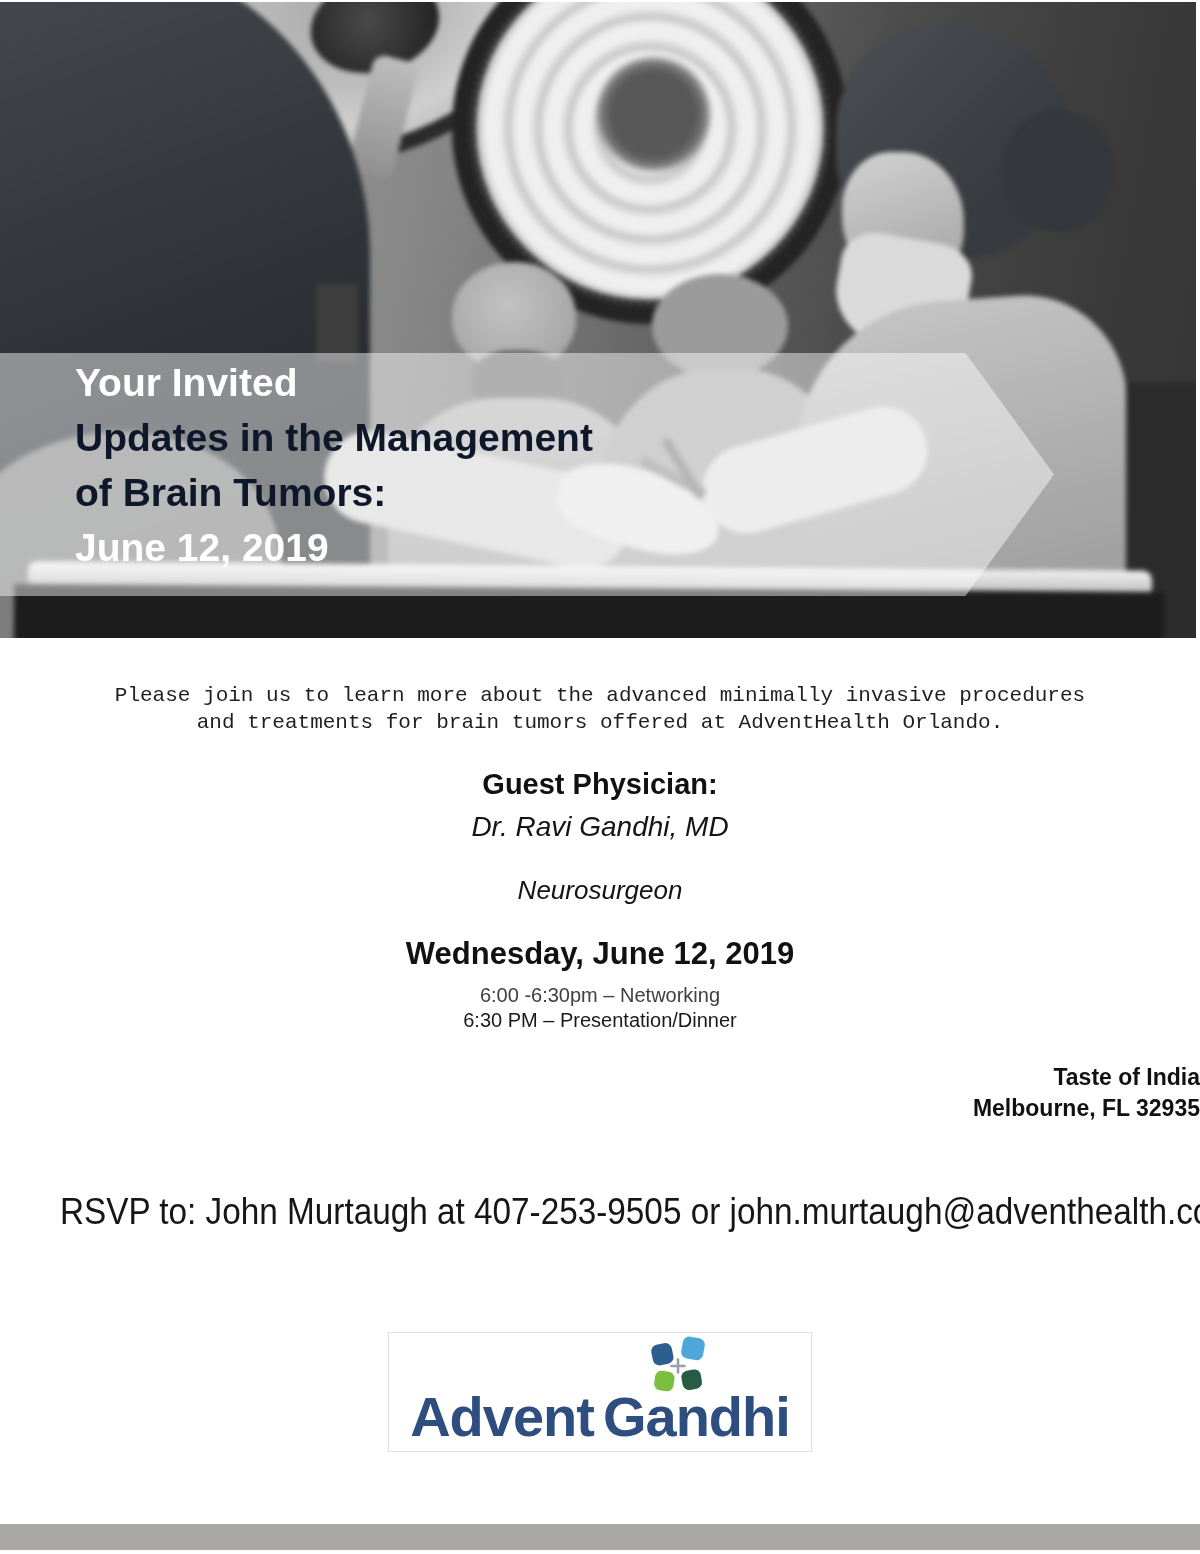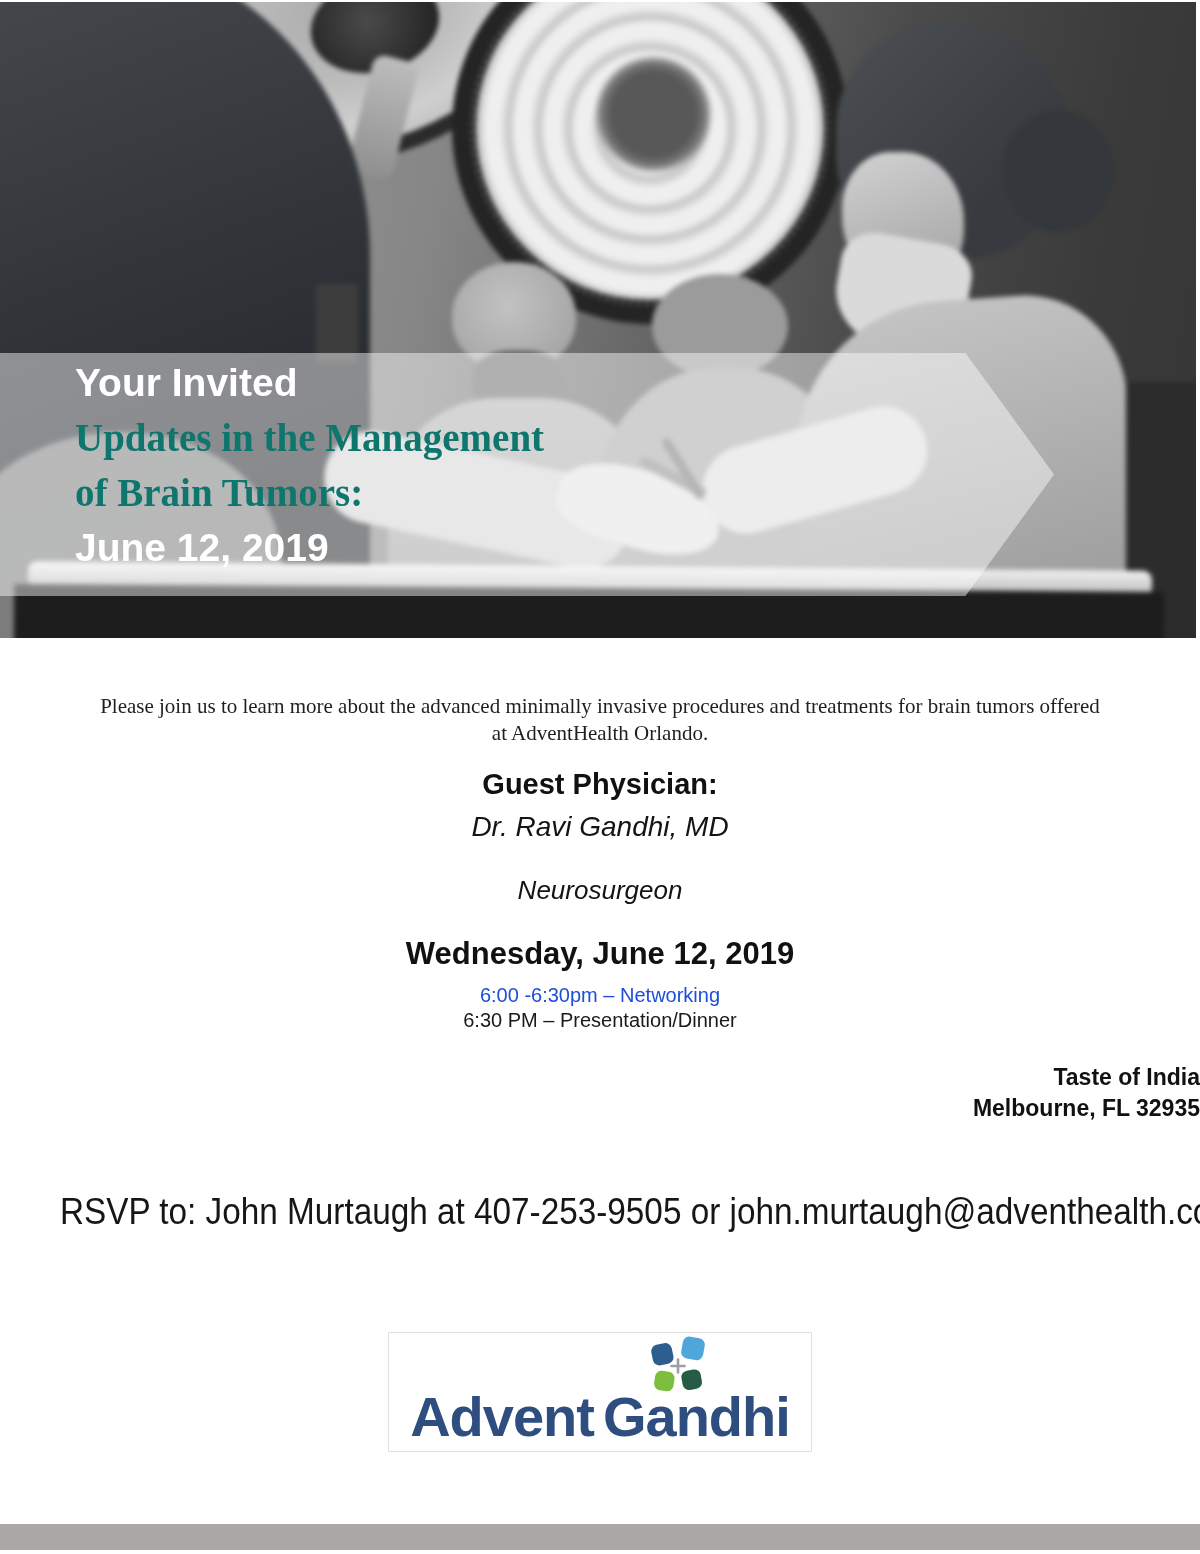--- a/index.html
+++ b/index.html
@@ -65,32 +65,32 @@
         background:linear-gradient(#f0f0f0,#b9b9b9); transform:rotate(0.5deg); }
   .table-front { left:14px; top:586px; width:1150px; height:64px; background:#1d1d1d; transform:rotate(0.4deg); }
 
   
   .banner { position:absolute; left:0; top:353px; width:1054px; height:243px; z-index:5;
         background:rgba(255,255,255,0.46);
         clip-path:polygon(0 0, 91.6% 0, 100% 50%, 91.6% 100%, 0 100%);
         padding:2px 0 0 75px; }
   .banner .bl { font-size:39px; line-height:55px; font-weight:700; white-space:nowrap; }
   .banner .white { color:#ffffff; }
-  .banner .blue { color:#0f766e;font-family:Liberation Serif, serif; }
+  .banner .blue { color:#0f172a; }
   .banner .semi { font-weight:600; }
 
   
   .abs-center { position:absolute; left:0; right:0; text-align:center; }
   .intro { top:682px; font-family:"Liberation Serif", serif; font-size:21px; line-height:27px; color:#1f1f1f; }
-  .intro .inner { max-width:1020px; margin:11px auto; }
+  .intro .inner { max-width:1020px; margin:0 auto;font-family:Liberation Mono, monospace; }
   .guest-heading { top:768px; font-size:29px; font-weight:700; color:#111; }
   .guest-name { top:811px; font-size:28px; font-style:italic; color:#141414; }
   .guest-title { top:875px; font-size:26px; font-style:italic; color:#141414; }
   .event-date { top:936px; font-size:31px; font-weight:700; color:#111; }
-  .event-time1 { top:984px; font-size:20px; color:#1d4ed8; }
+  .event-time1 { top:984px; font-size:20px; color:#404040; }
   .event-time2 { top:1009px; font-size:20px; color:#1a1a1a; }
   .venue { top:1062px; font-size:23px; font-weight:700; line-height:31px; color:#111;text-align:right; }
   .rsvp { top:1191px; font-size:37px; color:#161616; white-space:nowrap; transform:scaleX(0.9); transform-origin:50% 50%; }
 
   
   .logo-box { position:absolute; left:388px; top:1332px; width:424px; height:120px;
         background:#ffffff; border:1px solid #e0e0e0; }
   .logo-leaf { position:absolute; left:256px; top:3px; width:66px; height:60px; }
   .logo-text { position:absolute; left:0; right:0; bottom:6px; text-align:center;
         font-size:56px; font-weight:700; letter-spacing:-1px; color:#2d4e7e; line-height:1; }

